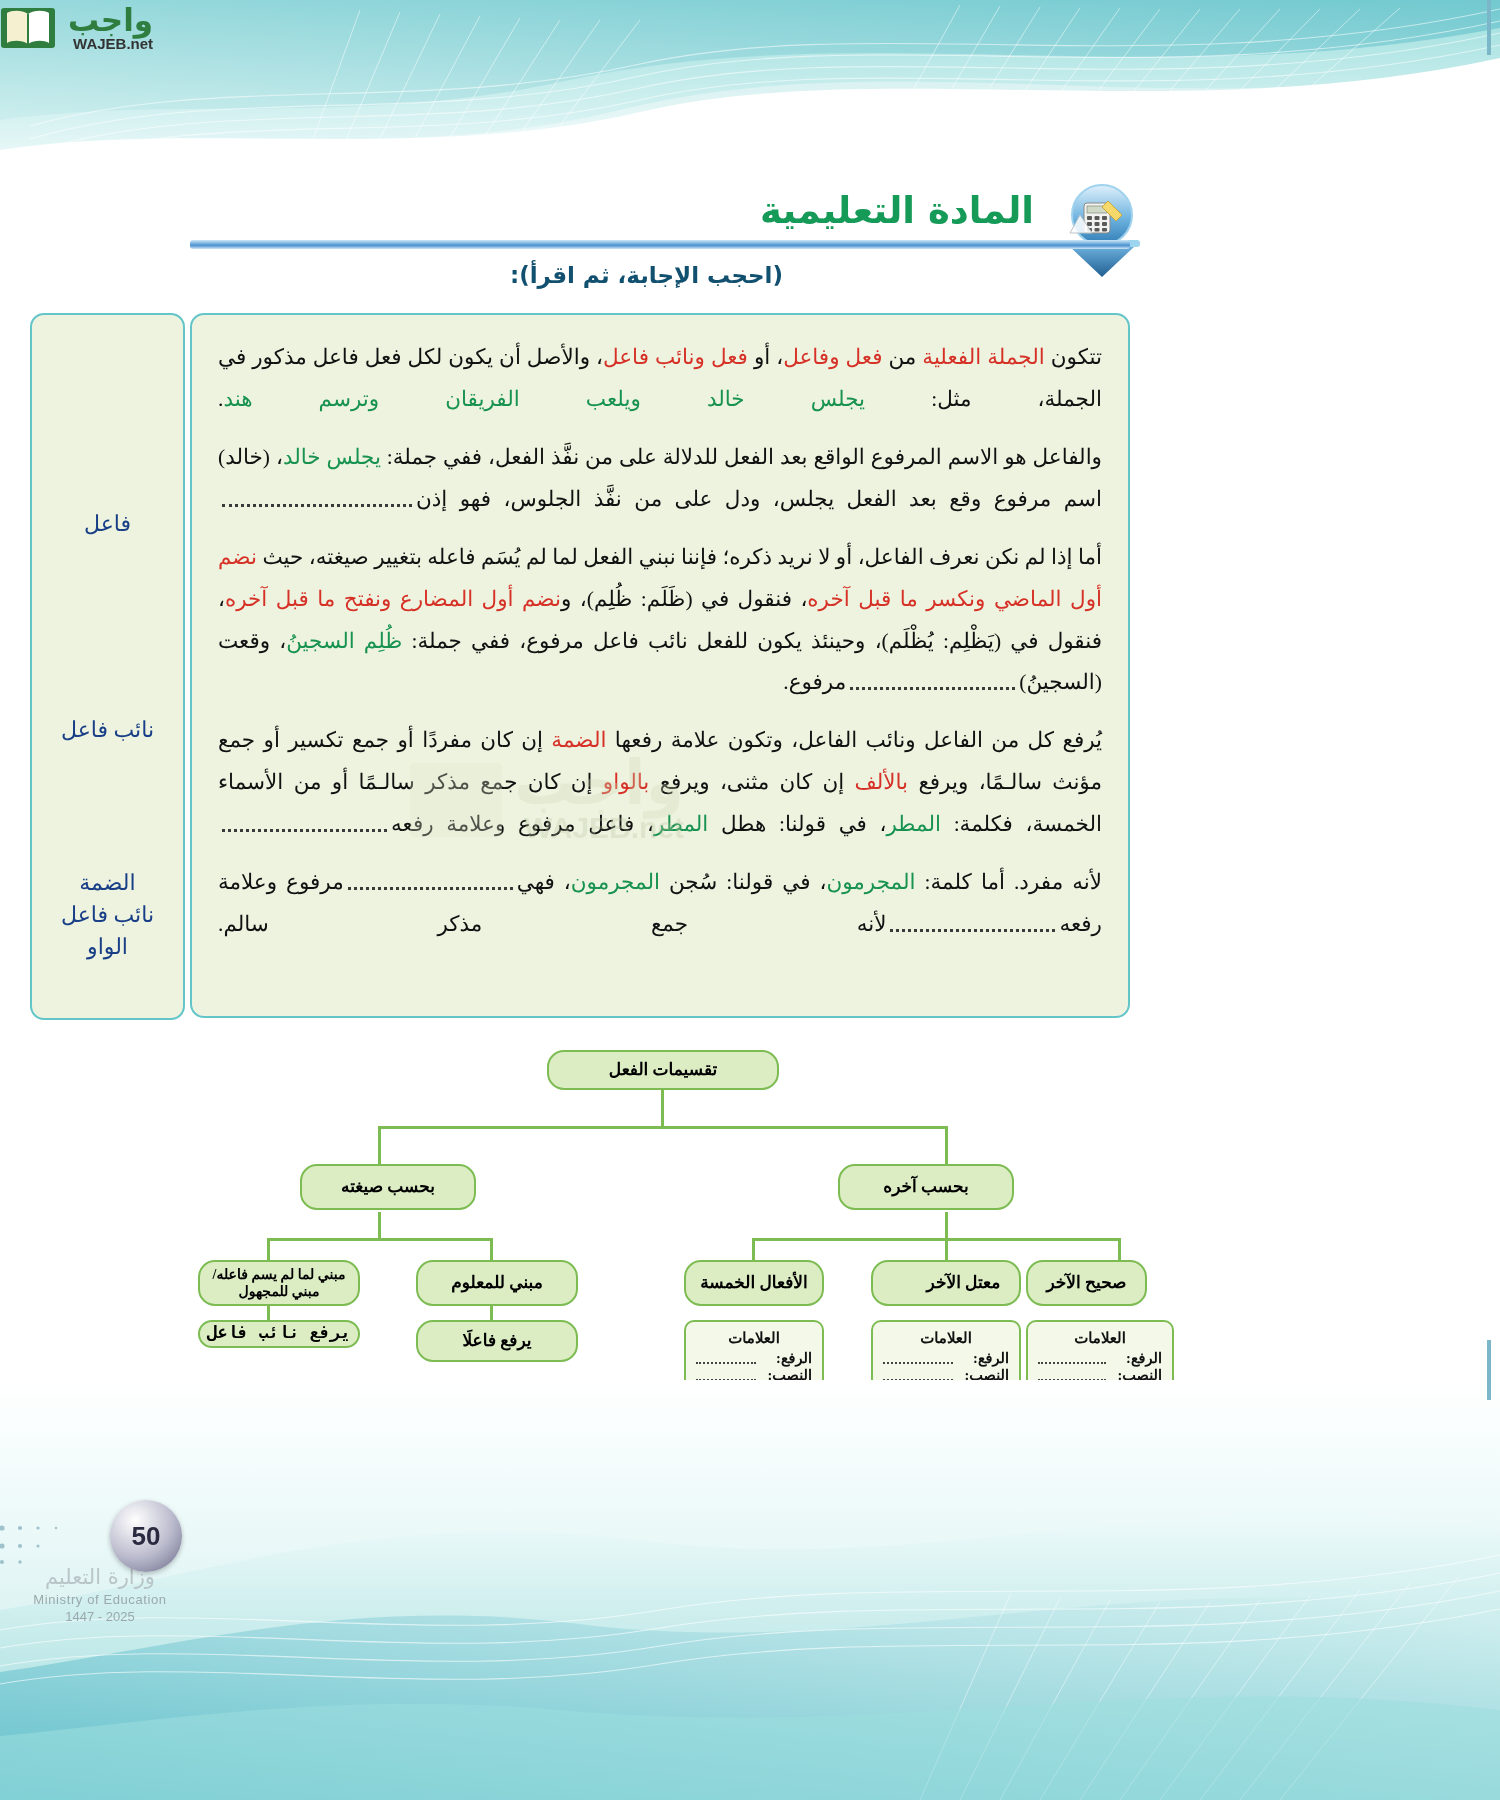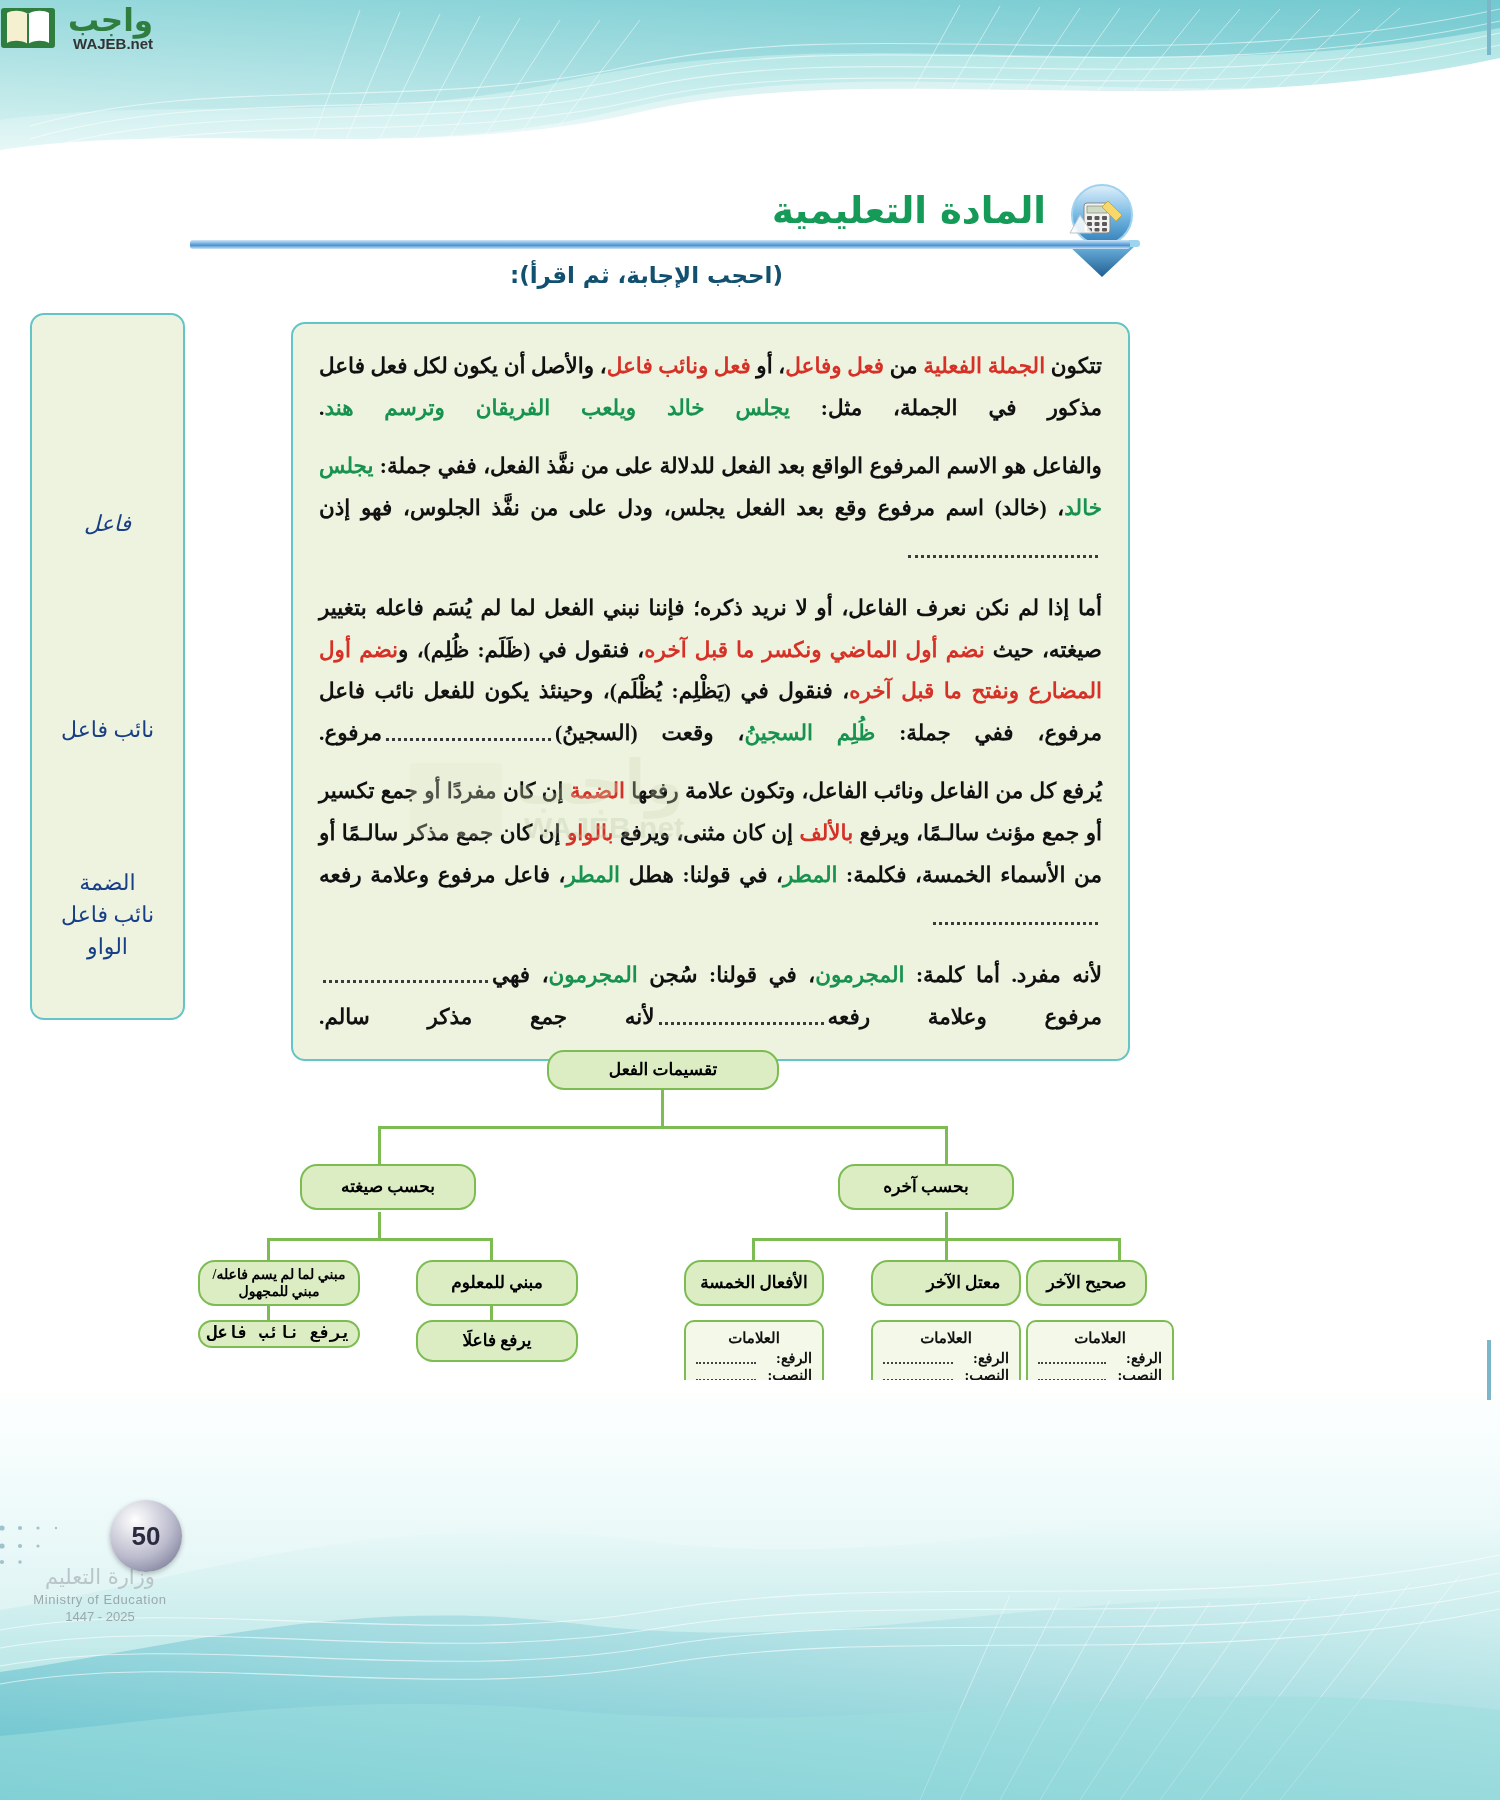--- a/index.html
+++ b/index.html
@@ -46,21 +46,21 @@
     width:340px;
     display:flex; align-items:center; justify-content:center;
     color:#fff; font-weight:bold; font-size:19px;
     font-family:"DejaVu Sans","Liberation Sans",sans-serif;
     z-index:14;
   }
 
   
   .title-row {
     position:absolute; right:350px; top:180px; width:830px; height:60px;
-    display:flex; align-items:center; justify-content:flex-start; gap:8px;
+    display:flex; align-items:center; justify-content:flex-start; gap:20px;
   }
   .sec-title {
     font-family:"DejaVu Sans","Liberation Sans",sans-serif;
     font-size:37px; font-weight:bold; color:#159a58; white-space:nowrap;
   }
   .title-icon {
     width:96px; height:70px; position:relative; flex:none;
   }
   .title-rule {
     position:absolute; right:370px; top:240px; width:940px; height:9px;
@@ -69,21 +69,21 @@
   }
   .subtitle {
     position:absolute; right:370px; top:262px; width:940px;
     text-align:left; padding-left:320px;
     font-family:"DejaVu Sans","Liberation Sans",sans-serif;
     font-size:23px; font-weight:bold; color:#12506f;
   }
 
   
   .content-wrap {
-    position:absolute; right:370px; top:322px; width:839px;font-weight:bold;
+    position:absolute; right:370px; top:313px; width:940px;
   }
   .main-box {
     background:#eef3e0; border:2px solid #63c5c8; border-radius:14px;
     padding:22px 26px 20px 26px; min-height:705px;
   }
   .main-box p {
     font-size:21.5px; line-height:1.95; color:#111; text-align:justify;
     text-align-last:justify; margin-bottom:16px;
   }
   .main-box p:last-child { margin-bottom:0; }
@@ -99,21 +99,21 @@
   
   .ans-box {
     position:absolute; right:1315px; top:313px;
     width:155px; height:707px;
     background:#eef3e0; border:2px solid #63c5c8; border-radius:14px;
   }
   .ans-item {
     position:absolute; width:100%; text-align:center;
     color:#173e86; font-size:22px; line-height:1.45; font-weight:normal;
   }
-  #ans1 { top:193px;font-style:italic; }
+  #ans1 { top:193px; }
   #ans2 { top:399px; }
   #ans3 { top:552px; }
 
   
   .watermark {
     position:absolute; right:640px; top:745px; width:450px; height:110px;
     opacity:.30; pointer-events:none; z-index:6;
     display:flex; flex-direction:row-reverse; align-items:center; gap:12px;
   }
   .wm-ar {

